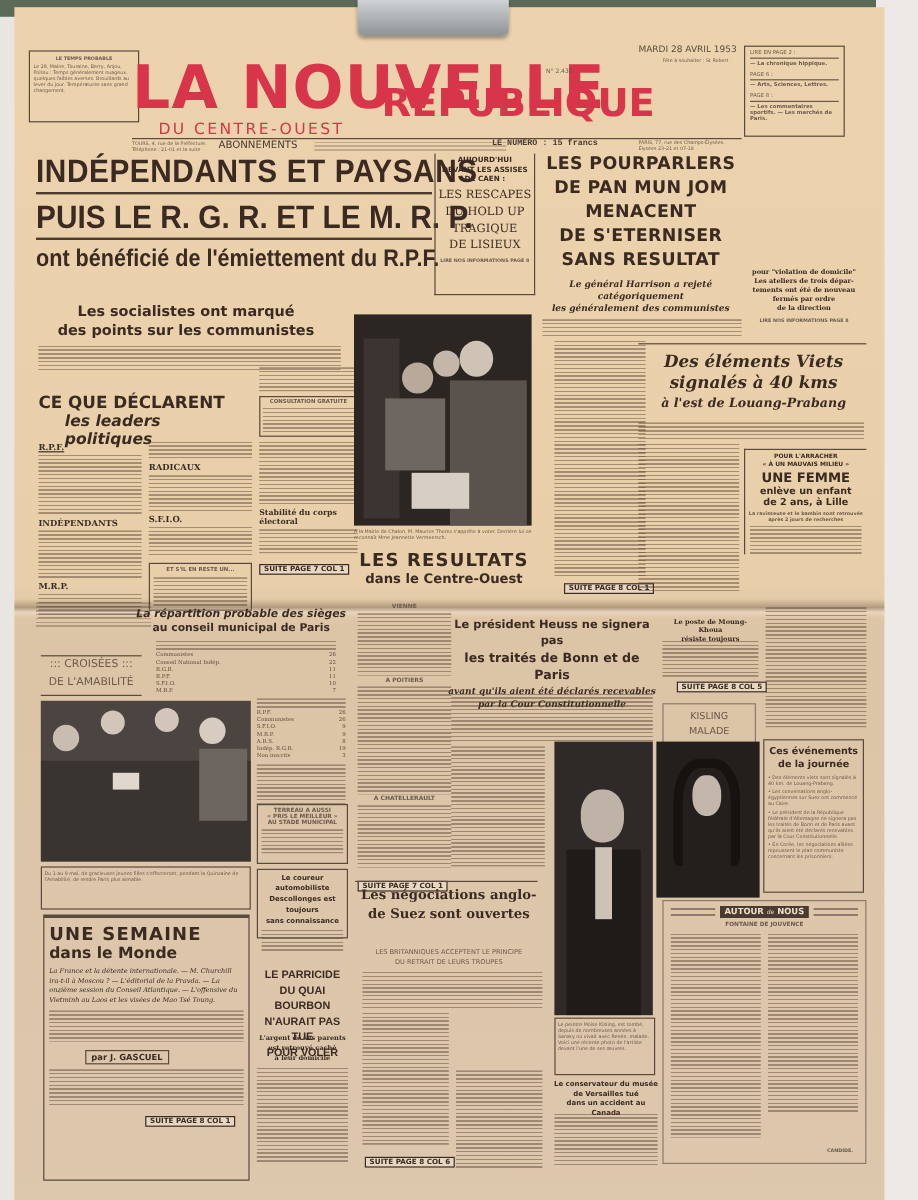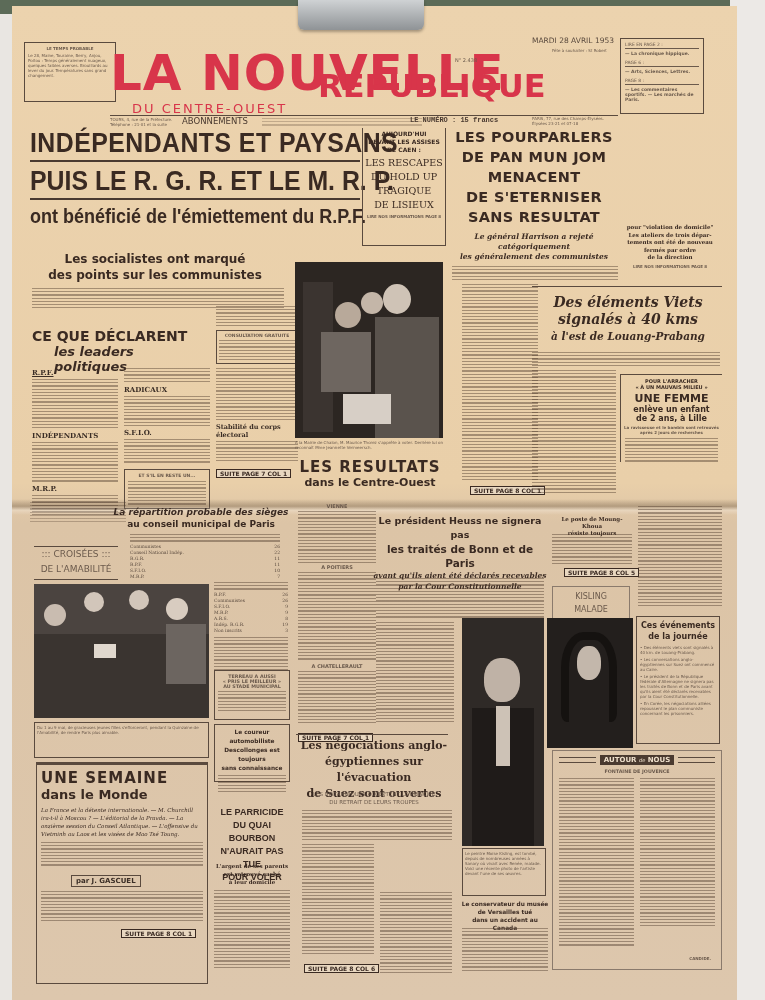--- a/index.html
+++ b/index.html
@@ -352,21 +352,20 @@
   <div class="abs head-dark center" style="left:200px;top:856px;width:80px;font-size:5.5px;font-weight:bold;line-height:8px;">
     <div>L'argent de ses parents</div>
     <div>est retrouvé caché</div>
     <div>à leur domicile</div>
   </div>
   <div class="abs fill-text" style="left:202px;top:884px;width:76px;height:80px;"></div>
 
   <div class="abs" style="left:284px;top:728px;width:152px;height:1px;background:#5a4a3e;"></div>
   <div class="abs head-dark center" style="left:284px;top:732px;width:156px;font-family:'DejaVu Serif',serif;font-weight:bold;font-size:11px;line-height:16px;">
     <div>Les négociations anglo-</div>
-    <div>égyptiennes sur l'évacuation</div>
     <div>de Suez sont ouvertes</div>
   </div>
   <div class="abs center" style="left:284px;top:784px;width:156px;font-family:'DejaVu Sans',sans-serif;font-size:5.5px;color:#6b5a4c;line-height:8px;">
     <div>LES BRITANNIQUES ACCEPTENT LE PRINCIPE</div>
     <div>DU RETRAIT DE LEURS TROUPES</div>
   </div>
   <div class="abs fill-text" style="left:290px;top:804px;width:150px;height:30px;"></div>
   <div class="abs fill-text" style="left:290px;top:838px;width:72px;height:110px;"></div>
   <div class="abs suite" style="left:292px;top:958px;">SUITE PAGE 8 COL 6</div>
 

